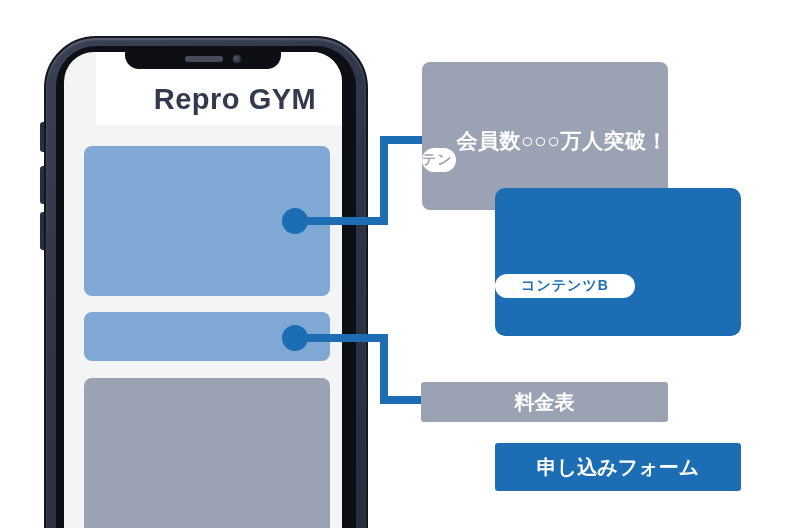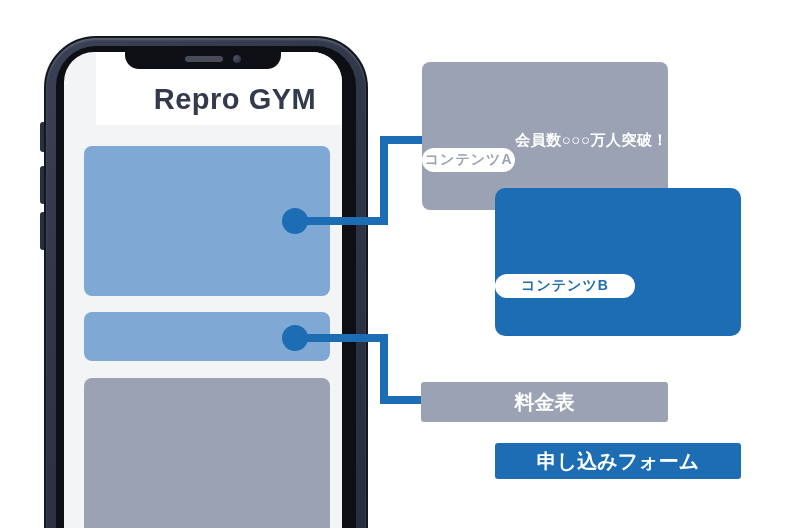--- a/index.html
+++ b/index.html
@@ -133,37 +133,37 @@
     justify-content: center;
     font-size: 14px;
     font-weight: 700;
     letter-spacing: 1px;
   }
   .badge-a-text { color: #9aa2b3; }
   .badge-b-text { color: #1d6db4; }
   .card-headline {
     margin-top: 9px;
     color: #ffffff;
-    font-size: 15px;
+    font-size: 21px;
     font-weight: 700;
     letter-spacing: 0.5px;
     white-space: nowrap;
   }
   .bar {
     position: absolute;
     z-index: 6;
     display: flex;
     align-items: center;
     justify-content: center;
     color: #ffffff;
     font-weight: 700;
     border-radius: 3px;
   }
   .bar-price { left: 421px; top: 382px; width: 247px; height: 40px; background: #9aa2b3; font-size: 20px; }
-  .bar-form  { left: 495px; top: 443px; width: 246px; height: 36px; background: #1d6db4; font-size: 20px; }
+  .bar-form  { left: 495px; top: 443px; width: 246px; height: 48px; background: #1d6db4; font-size: 20px; }
 </style>
 </head>
 <body>
 
 <div class="canvas">
 
   <div class="side-btn b1"></div>
   <div class="side-btn b2"></div>
   <div class="side-btn b3"></div>
 

